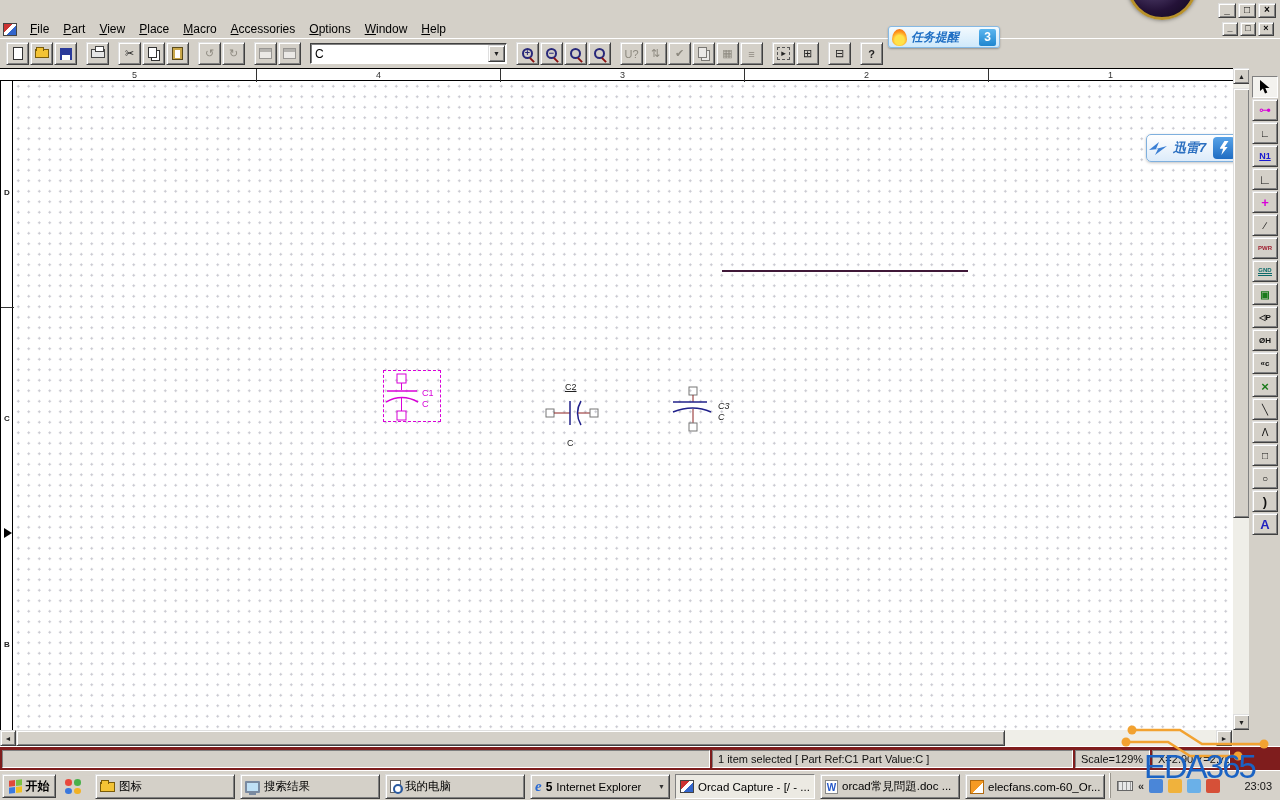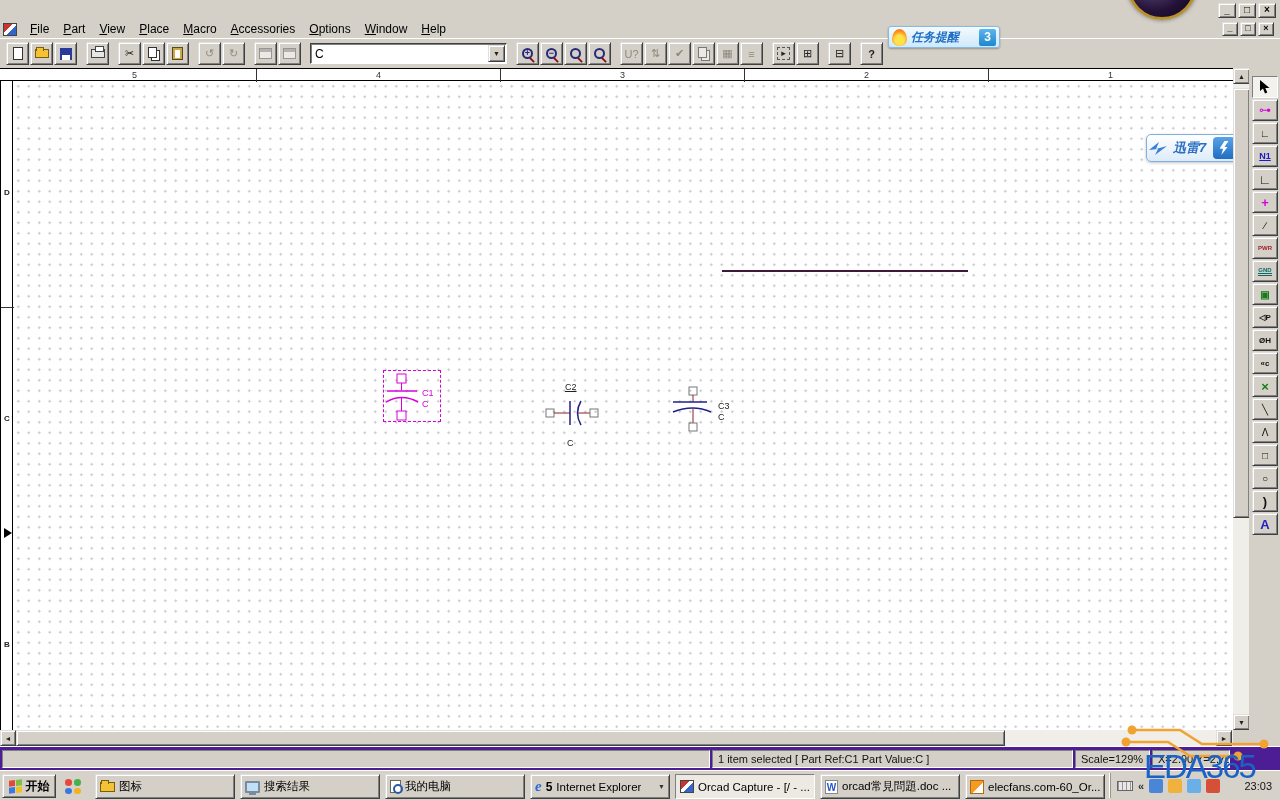--- a/index.html
+++ b/index.html
@@ -123,21 +123,21 @@
   .vscroll { position:absolute; left:1233px; top:68px; width:17px; height:662px; background:#efeee8; z-index:5; }
   .sb-btn { position:absolute; width:17px; height:16px; font-size:7px; line-height:15px; text-align:center; color:#222; }
   .v-up { top:0; } .v-dn { bottom:0; }
   .v-thumb { position:absolute; left:0; top:20px; width:17px; height:430px; }
   .hscroll { position:absolute; left:0; top:730px; width:1233px; height:16px; background:#efeee8; }
   .h-left { left:0; top:0; width:16px; height:16px; }
   .h-right { left:1216px; top:0; width:16px; height:16px; }
   .h-thumb { position:absolute; left:16px; top:0; width:989px; height:16px; }
 
   
-  .statusbar { position:absolute; left:0; top:746px; width:100%; height:24px; background:#4c1d95;
+  .statusbar { position:absolute; left:0; top:746px; width:100%; height:24px; background:#7f1d1d;
      border-top:1px solid #fff; font-size:11px; }
   .sb-cell { position:absolute; top:3px; height:18px; line-height:16px; padding-left:5px; color:#111;
      background:#d4d0c8; white-space:nowrap; overflow:hidden; }
 
   
   .taskbar { position:absolute; left:0; top:770px; width:100%; height:30px; background:#d6d2ca;
      border-top:1px solid #fff; font-size:12px; }
   .start { position:absolute; left:2px; top:3px; width:54px; height:24px; display:flex; align-items:center;
      justify-content:center; gap:4px; font-weight:bold; }
   .flag { width:13px; height:13px; display:grid; grid-template-columns:1fr 1fr; grid-template-rows:1fr 1fr;
@@ -349,21 +349,21 @@
         <rect x="2" y="9" width="8" height="8" fill="none" stroke="#777"></rect>
         <line x1="10" y1="13" x2="26" y2="13" style="stroke:var(--pin,#8b2020)"></line>
         <line x1="26" y1="1" x2="26" y2="25" style="stroke:var(--plate,#20208a);stroke-width:1.5"></line>
         <path d="M37 1 Q30 13 37 25" fill="none" style="stroke:var(--plate,#20208a);stroke-width:1.5"></path>
         <line x1="34" y1="13" x2="46" y2="13" style="stroke:var(--pin,#8b2020)"></line>
         <rect x="46" y="9" width="8" height="8" fill="none" stroke="#777"></rect>
       </svg>
       <span class="val" style="left:23px; top:56px;">C</span>
     </div>
 
-    <div class="cap cap23" style="left:670px; top:315px; width:62px; height:52px;">
+    <div class="cap cap23" style="left:670px; top:315px; width:62px; height:52px;font-style:italic;">
       <svg width="48" height="50" style="position:absolute;left:0;top:0">
         <rect x="19" y="4" width="8" height="8" fill="none" stroke="#777"></rect>
         <line x1="23" y1="12" x2="23" y2="19" style="stroke:var(--pin,#8b2020)"></line>
         <line x1="3" y1="19" x2="37" y2="19" style="stroke:var(--plate,#20208a);stroke-width:1.5"></line>
         <path d="M3 29 Q23 21 41 29" fill="none" style="stroke:var(--plate,#20208a);stroke-width:1.5"></path>
         <line x1="23" y1="26" x2="23" y2="40" style="stroke:var(--pin,#8b2020)"></line>
         <rect x="19" y="40" width="8" height="8" fill="none" stroke="#777"></rect>
       </svg>
       <span class="ref" style="left:48px; top:18px;">C3</span>
       <span class="val" style="left:48px; top:29px;">C</span>

